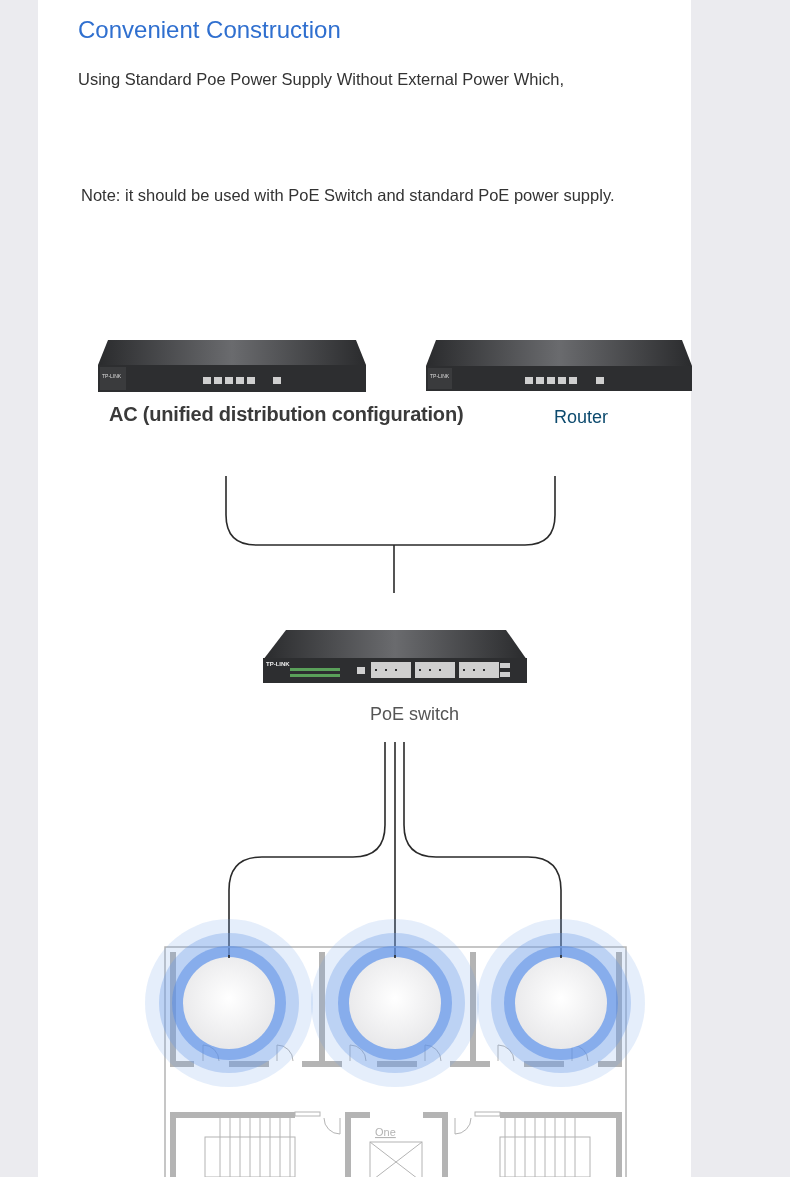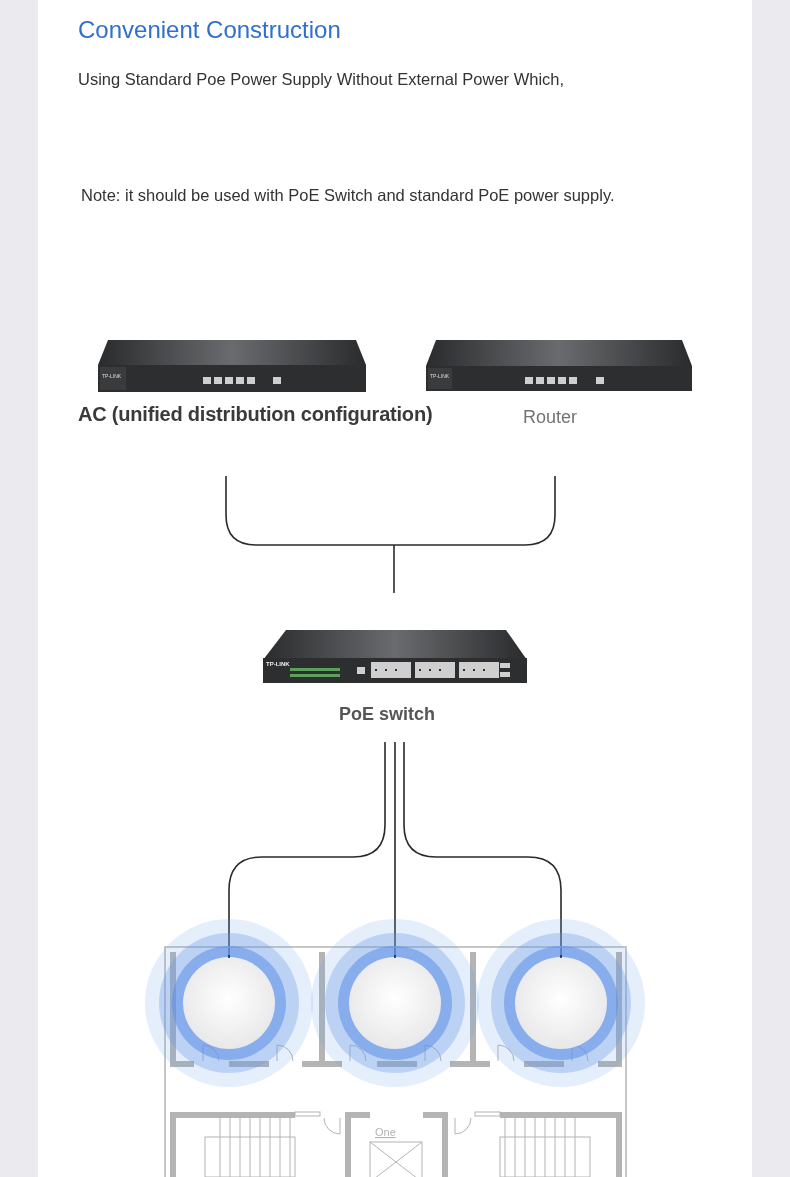--- a/index.html
+++ b/index.html
@@ -1,26 +1,26 @@
 <!DOCTYPE html>
 <html><head>
 <meta charset="utf-8">
 <style>
   html, body { margin:0; padding:0; }
   body { width:790px; height:1177px; background:#ebebef; position:relative; overflow:hidden; font-family:"Liberation Sans", sans-serif; }
-  .page { position:absolute; left:38px; top:0; width:714px; height:1177px; background:#ffffff; }
+  .page { position:absolute; left:38px; top:0; width:653px; height:1177px; background:#ffffff; }
   .title { position:absolute; left:40px; top:16px; font-size:24px; color:#2f6fcf; }
   .line { position:absolute; font-size:16.5px; color:#333; white-space:nowrap; }
   .l1 { left:40px; top:70px; }
   .l2 { left:38px; top:108px; }
   .note { left:43px; top:186px; font-size:16.5px;text-align:center; }
-  .dev-label { position:absolute; white-space:nowrap; color:#444; }
+  .dev-label { position:absolute; white-space:nowrap; color:#444;margin-left:31px; }
   .ac-label { left:40px; top:403px; font-size:20px; font-weight:bold; color:#3a3a3a; letter-spacing:-0.2px; }
-  .router-label { left:485px; top:407px; font-size:18px; color:#737373; }
-  .switch-label { left:301px; top:704px; font-size:18px; color:#555;font-weight:bold; }
+  .router-label { left:485px; top:407px; font-size:18px; color:#0c4a6e; }
+  .switch-label { left:301px; top:704px; font-size:18px; color:#555; }
   svg { position:absolute; left:0; top:0; }
 </style>
 </head>
 <body>
 
 <div class="page">
   <div class="title">Convenient Construction</div>
   <div class="line l1">Using Standard Poe Power Supply Without External Power Which,</div>
   <div class="line note">Note: it should be used with PoE Switch and standard PoE power supply.</div>
 

